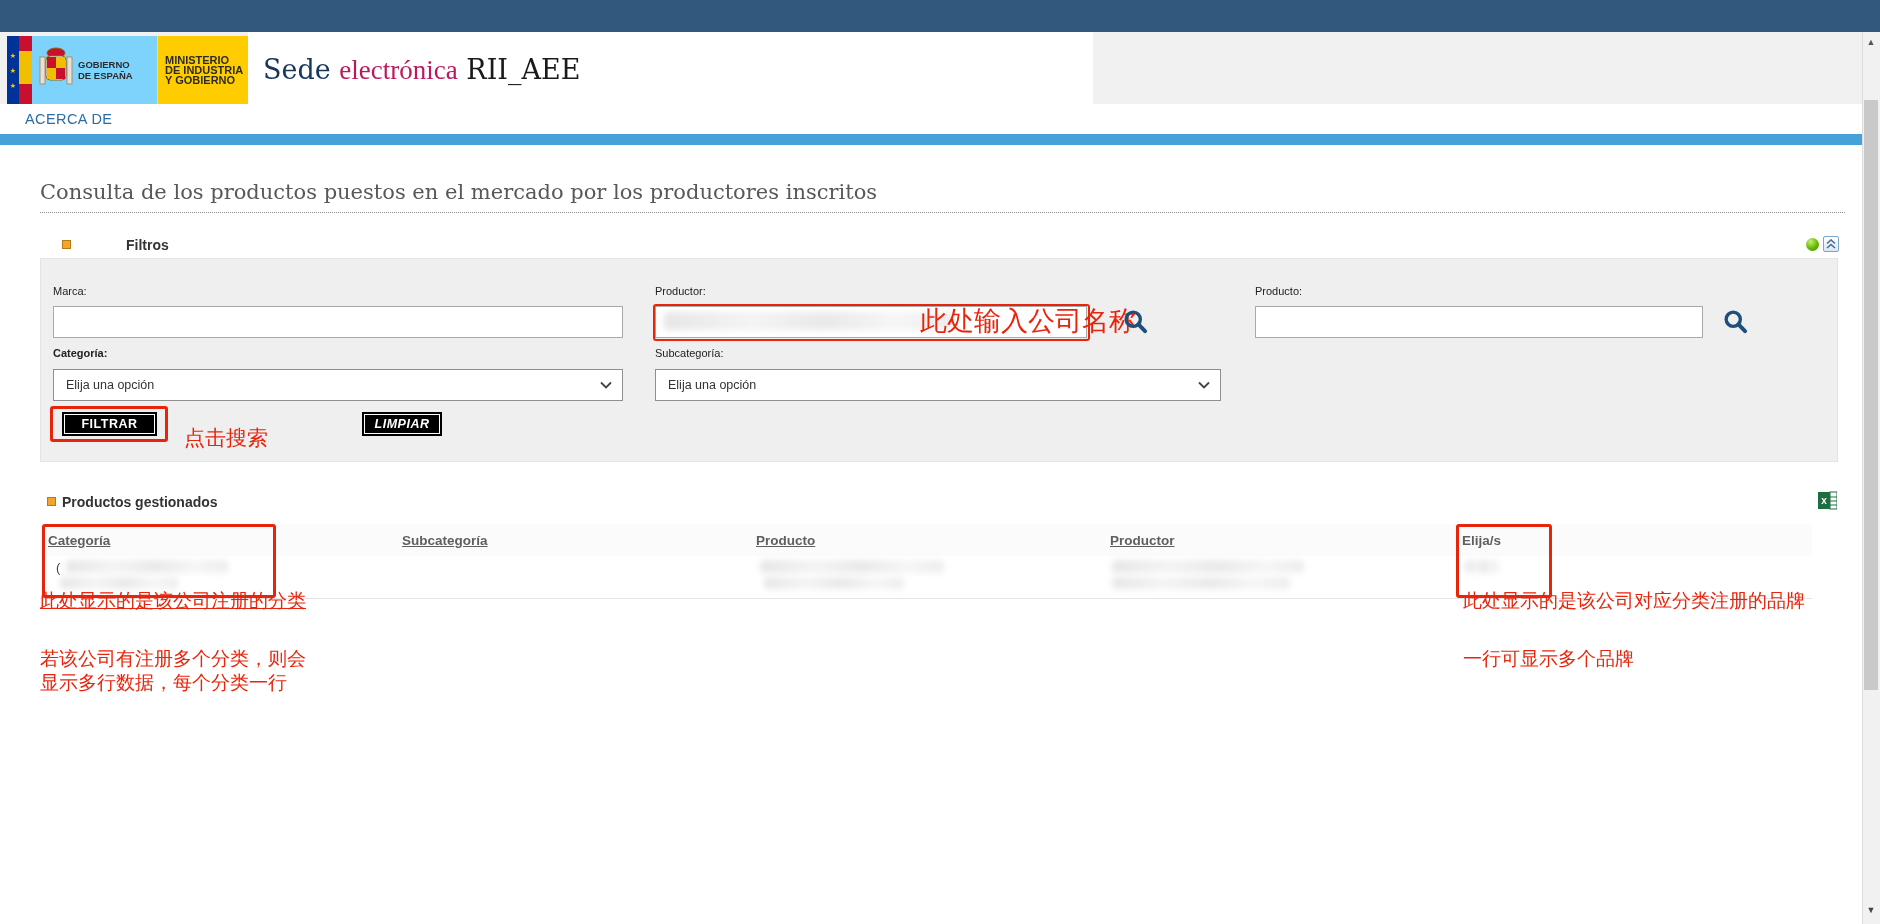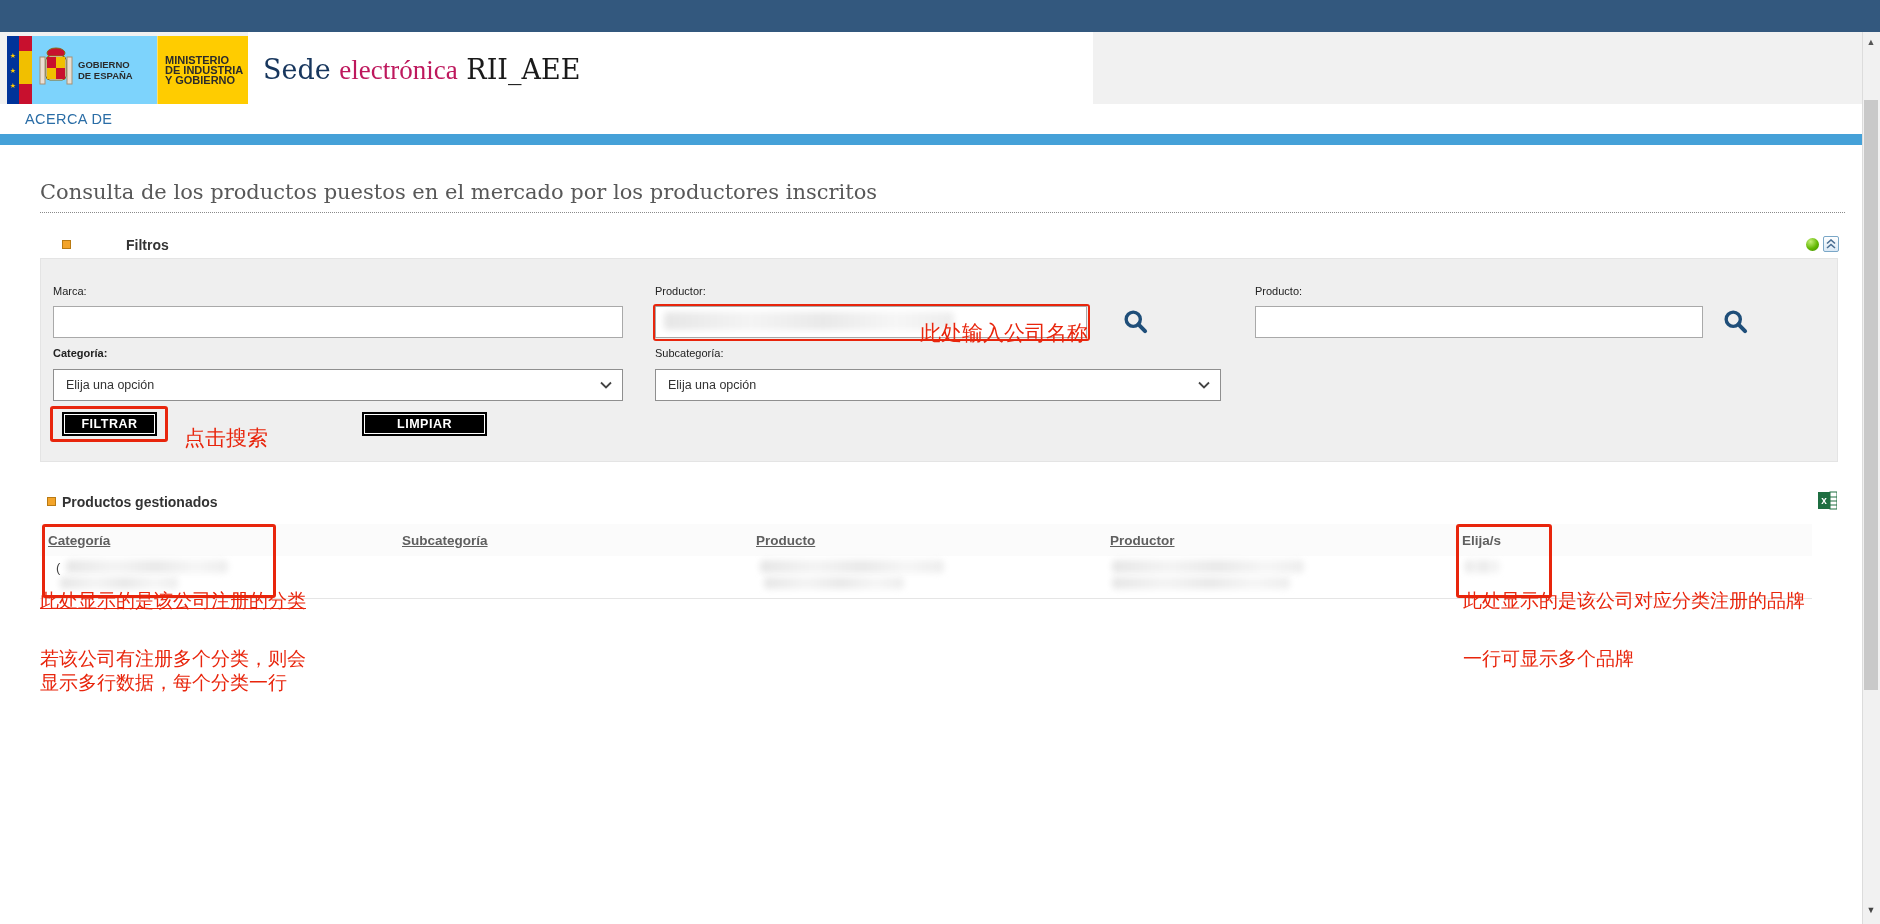--- a/index.html
+++ b/index.html
@@ -135,21 +135,21 @@
 
 <div class="abs panel"></div>
 
 <div class="abs flabel" style="left:53px;top:285px;">Marca:</div>
 <input class="abs tinput" style="left: 53px; top: 306px; width: 570px;">
 
 <div class="abs flabel" style="left:655px;top:285px;">Productor:</div>
 <input class="abs tinput" style="left: 655px; top: 306px; width: 432px;">
 <div class="abs blur" style="left:664px;top:312px;width:290px;height:18px;"></div>
 <div class="abs redbox" style="left:653px;top:304px;width:437px;height:37px;border-width:2px;"></div>
-<div class="abs cn" style="left:920px;top:319px;font-size:21px;">此处输入公司名称</div>
+<div class="abs cn" style="left:920px;top:303px;font-size:27px;">此处输入公司名称</div>
 <div class="abs" style="left:1122px;top:308px;cursor:pointer;">
   <span>
     <svg width="27" height="27" viewBox="0 0 24 24">
         <circle cx="10" cy="10" r="6.3" fill="none" stroke="#1f4e79" stroke-width="3"></circle>
         <line x1="14.6" y1="14.6" x2="20.5" y2="20.5" stroke="#1f4e79" stroke-width="3.6" stroke-linecap="round"></line>
       </svg>
   </span>
 </div>
 
 <div class="abs flabel" style="left:1255px;top:285px;">Producto:</div>
@@ -179,21 +179,21 @@
   <span>
     <svg width="12" height="8" viewBox="0 0 12 8">
         <polyline points="1,1.5 6,6.5 11,1.5" fill="none" stroke="#444" stroke-width="1.8"></polyline>
       </svg>
   </span>
 </div>
 
 <div class="abs redbox" style="left:50px;top:406px;width:118px;height:36px;"></div>
 <div class="abs btn" style="left:62px;top:412px;width:95px;">FILTRAR</div>
 <div class="abs cn" style="left:184px;top:424px;font-size:21px;">点击搜索</div>
-<div class="abs btn" style="left:362px;top:412px;width:125px;">LIMPIAR</div>
+<div class="abs btn" style="left:362px;top:412px;width:80px;font-style:italic;">LIMPIAR</div>
 
 <div class="abs bullet" style="left:47px;top:497px;"></div>
 <div class="abs sec-title" style="left:62px;top:494px;">Productos gestionados</div>
 
 <div class="abs excel" style="left:1818px;top:491px;">
   <span>
     <svg width="19" height="19" viewBox="0 0 19 19">
       <rect x="0" y="1" width="12" height="17" fill="#1e6e41"></rect>
       <text x="6" y="13" font-size="10" font-weight="bold" fill="#ffffff" text-anchor="middle" font-family="Liberation Sans,sans-serif">x</text>
       <rect x="12" y="1" width="7" height="17" fill="#ffffff" stroke="#1e6e41" stroke-width="1"></rect>

